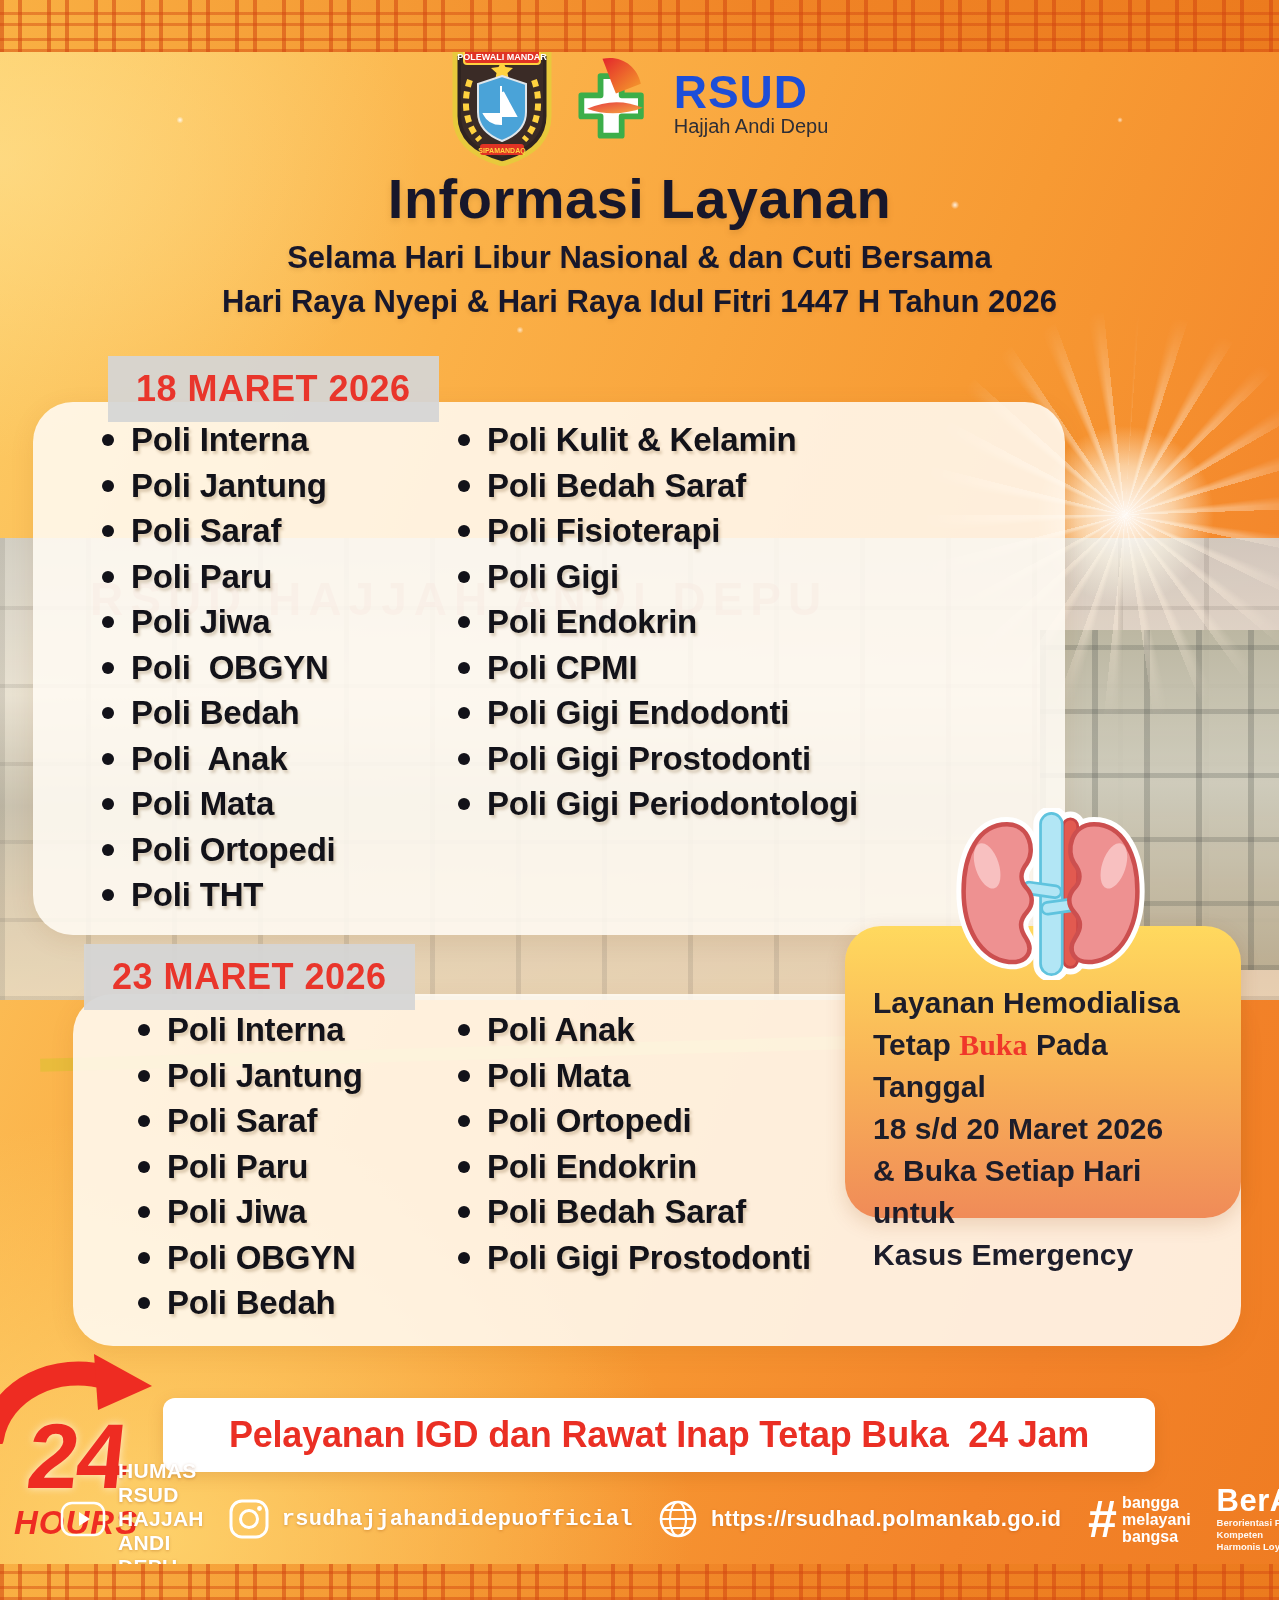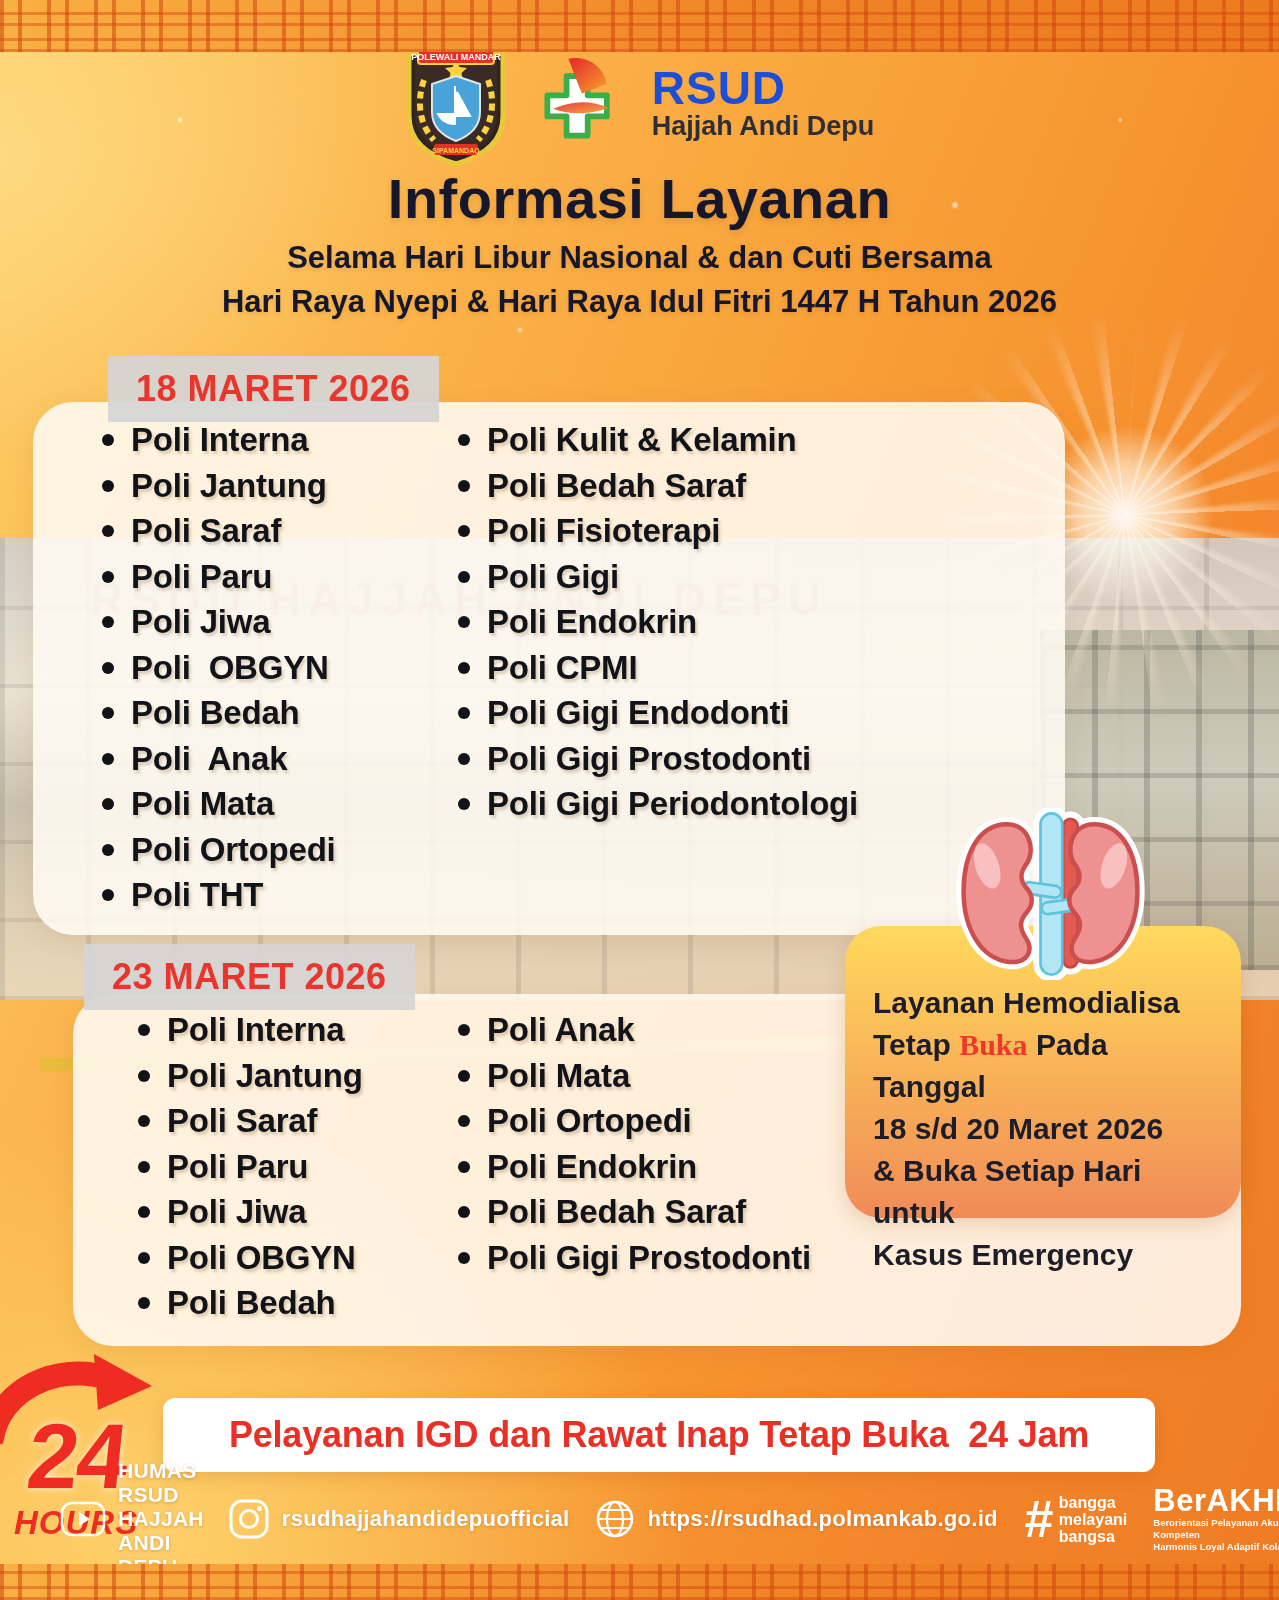--- a/index.html
+++ b/index.html
@@ -45,25 +45,25 @@
   .sun {
     position:absolute; left:905px; top:295px; width:440px; height:440px; z-index:1; border-radius:50%;
     background:repeating-conic-gradient(from 4deg, rgba(255,245,228,0) 0deg 9deg, rgba(255,240,222,.55) 12deg 14deg);
     -webkit-mask:radial-gradient(circle at 50% 50%, #000 0%, rgba(0,0,0,.65) 38%, transparent 66%);
             mask:radial-gradient(circle at 50% 50%, #000 0%, rgba(0,0,0,.65) 38%, transparent 66%);
   }
   .sun-core { position:absolute; left:1035px; top:425px; width:180px; height:180px; z-index:1; border-radius:50%;
     background:radial-gradient(circle, rgba(255,255,255,.95) 0%, rgba(255,250,235,.6) 38%, rgba(255,245,225,0) 70%); }
 
   
-  .logos { position:absolute; left:0; top:40px; width:1278px; display:flex; justify-content:center; align-items:center; gap:24px; z-index:3; }
+  .logos { position:absolute; left:0; top:40px; width:1278px; display:flex; justify-content:center; align-items:center; gap:12px; z-index:3; }
   .crest { width:104px; height:126px; }
   .rsud-logo { width:96px; height:96px; }
   .rsud-text .big { font-size:46px; font-weight:900; color:#1d4ed8; line-height:46px; letter-spacing:1px; }
-  .rsud-text .small { font-size:27px; font-weight:700; color:#2e2e36; }
+  .rsud-text .small { font-size:20px; font-weight:400; color:#2e2e36; }
 
   .title { position:absolute; left:0; top:166px; width:1279px; text-align:center; z-index:3;
     font-size:56px; font-weight:900; color:#17172b; letter-spacing:.5px; text-shadow:0 3px 6px rgba(120,70,10,.18); }
   .subtitle { position:absolute; left:0; width:1279px; text-align:center; z-index:3;
     font-size:31px; font-weight:800; color:#17172b; text-shadow:0 2px 4px rgba(120,70,10,.15); }
   .subtitle.s1 { top:240px; }
   .subtitle.s2 { top:284px; }
 
   
   .date-label { position:absolute; z-index:4; background:rgba(213,213,213,.93); color:#e9352b;
@@ -270,21 +270,21 @@
 
 <div class="footer">
   <div class="f-item" style="margin-left:8px;">
     <svg class="f-icon" width="46" height="36" viewBox="0 0 46 36">
       <rect x="2" y="2" width="42" height="32" rx="10" fill="none" stroke="#ffffff" stroke-width="2.5"></rect>
       <path d="M19 11 L30 18 L19 25 Z" fill="#ffffff"></path>
     </svg>
     <span class="f-label">HUMAS RSUD HAJJAH ANDI DEPU</span>
   </div>
 
-  <div class="f-item" style="margin-left:24px;">
+  <div class="f-item" style="margin-left:24px;font-family:Liberation Mono, monospace;">
     <svg class="f-icon" width="42" height="42" viewBox="0 0 42 42">
       <rect x="3" y="3" width="36" height="36" rx="11" fill="none" stroke="#ffffff" stroke-width="3"></rect>
       <circle cx="21" cy="21" r="8.5" fill="none" stroke="#ffffff" stroke-width="3"></circle>
       <circle cx="31.5" cy="10.5" r="2.4" fill="#ffffff"></circle>
     </svg>
     <span class="f-label" style="font-size:22px;">rsudhajjahandidepuofficial</span>
   </div>
 
   <div class="f-item" style="margin-left:24px;">
     <svg class="f-icon" width="42" height="42" viewBox="0 0 42 42">

